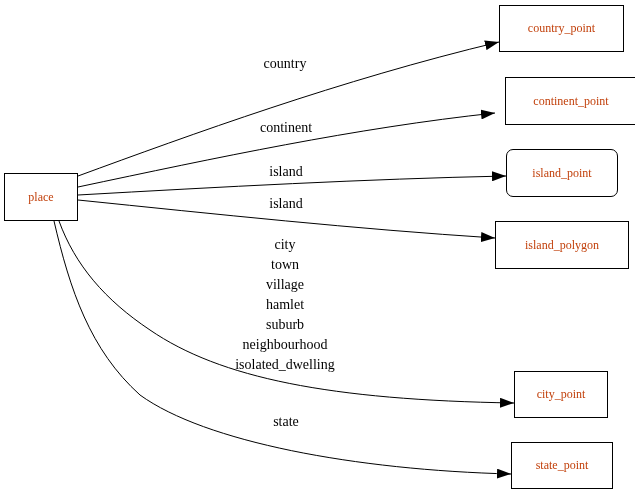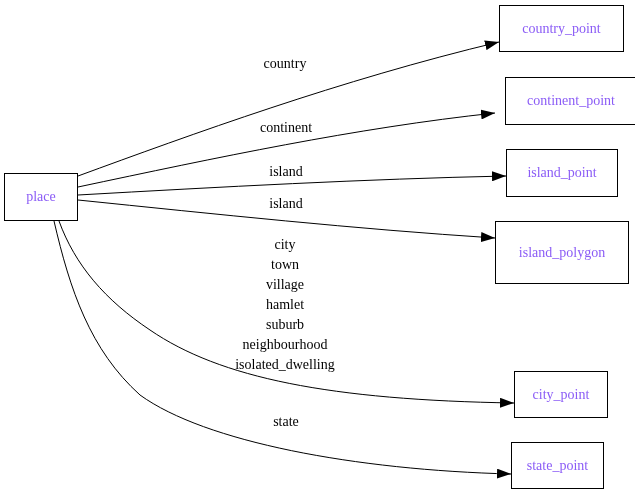--- a/index.html
+++ b/index.html
@@ -34,22 +34,22 @@
     text-anchor: middle;
   }
   .node {
     position: absolute;
     box-sizing: border-box;
     border: 1px solid #000000;
     background: #ffffff;
     display: flex;
     align-items: center;
     justify-content: center;
-    font-size: 14px;
-    color: #8b5cf6;
+    font-size: 12px;
+    color: #c2410c;
     white-space: nowrap;
   }
 </style>
 </head>
 <body>
 
 <div id="canvas">
   <svg id="edge-layer" viewBox="0 0 635 496" xmlns="http://www.w3.org/2000/svg">
     <defs>
       <marker id="arrow" markerUnits="userSpaceOnUse" markerWidth="14" markerHeight="10" refX="14" refY="5" orient="auto">
@@ -82,26 +82,26 @@
   <div id="nodes">
       <div class="node" style="left: 4px; top: 173px; width: 74px; height: 48px;">
         <span>place</span>
       </div>
       <div class="node" style="left: 499px; top: 5px; width: 125px; height: 47px;">
         <span>country_point</span>
       </div>
       <div class="node" style="left: 505px; top: 77px; width: 132px; height: 48px;">
         <span>continent_point</span>
       </div>
-      <div class="node" style="left: 506px; top: 149px; width: 112px; height: 48px;">
+      <div class="node" style="left: 506px; top: 149px; width: 112px; height: 48px; border-radius: 7px;">
         <span>island_point</span>
       </div>
-      <div class="node" style="left: 495px; top: 221px; width: 134px; height: 63px;">
+      <div class="node" style="left: 495px; top: 221px; width: 134px; height: 48px;">
         <span>island_polygon</span>
       </div>
       <div class="node" style="left: 514px; top: 371px; width: 94px; height: 47px; align-items: center;">
         <span>city_point</span>
       </div>
-      <div class="node" style="left: 511px; top: 442px; width: 93px; height: 47px;">
+      <div class="node" style="left: 511px; top: 442px; width: 102px; height: 47px;">
         <span>state_point</span>
       </div>
     </div>
 </div>
 
 </body></html>

